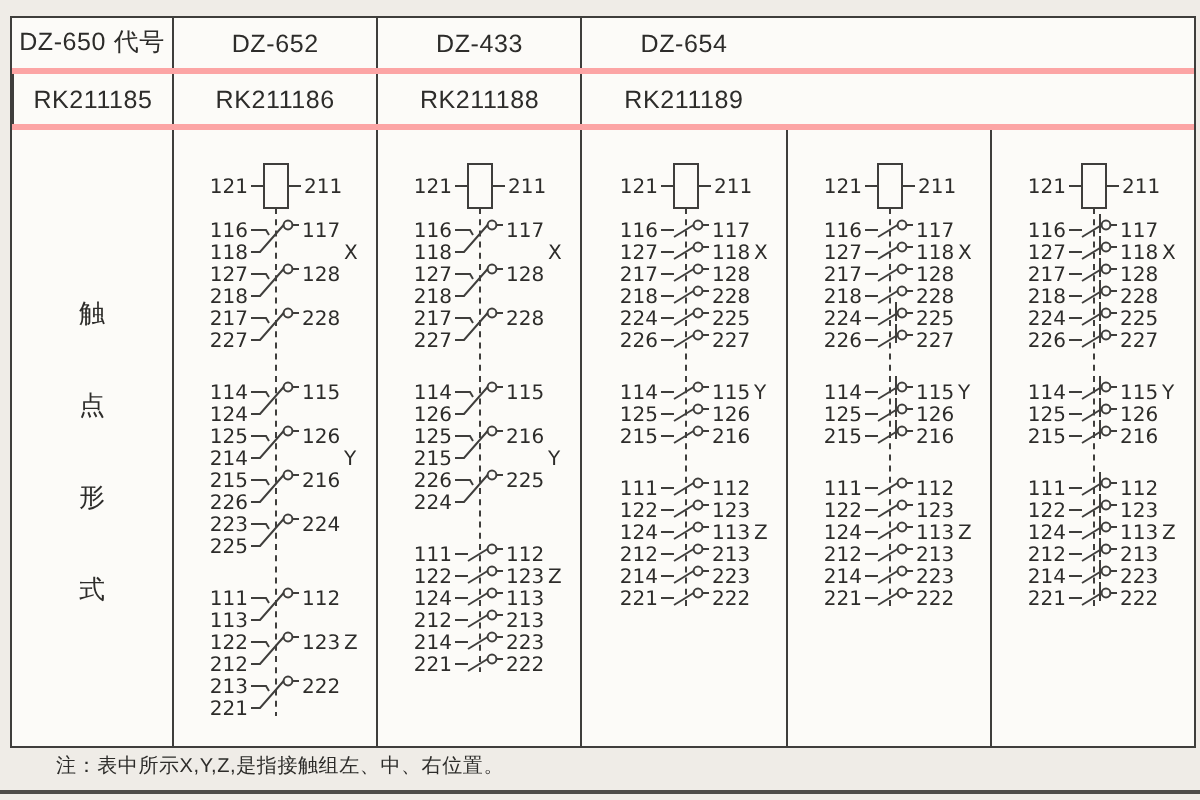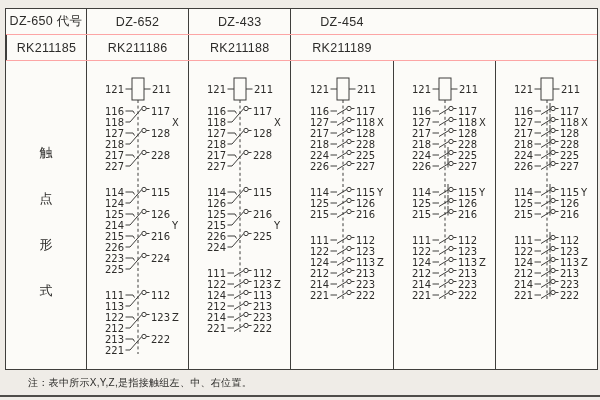--- a/index.html
+++ b/index.html
@@ -7,21 +7,21 @@
     width:600px;height:400px;position:relative;overflow:hidden;
     background:#efece7;
     font-family:"Liberation Sans","DejaVu Sans",sans-serif;
     color:#2d2c2a;
   }
   .table{
     position:absolute;left:5px;top:8px;width:591px;
     border:1px solid #3f3e3c;background:#fcfbf8;
   }
   .row{display:grid;grid-template-columns:80px repeat(5,1fr);}
-  .header-row{height:25px;border-bottom:1px solid #fca5a5;}
+  .header-row{height:25px;border-bottom:3px solid #fca5a5;}
   .header-row .cell{
     display:flex;align-items:center;justify-content:center;
     font-size:12.5px;letter-spacing:.3px;white-space:nowrap;
   }
   .bl{border-left:1px solid #3f3e3c;}
   .body-row{height:308px;}
   .side-cell{
     display:flex;flex-direction:column;align-items:center;justify-content:center;
     gap:28px;font-size:13px;padding-top:14px;
   }
@@ -40,21 +40,21 @@
 <body>
 
 <div class="page">
 
   <div class="table">
 
     <div class="row header-row">
       <div class="cell">DZ-650 代号</div>
       <div class="cell bl">DZ-652</div>
       <div class="cell bl">DZ-433</div>
-      <div class="cell bl">DZ-454</div>
+      <div class="cell bl">DZ-654</div>
     </div>
 
     <div class="row header-row">
       <div class="cell bl">RK211185</div>
       <div class="cell bl">RK211186</div>
       <div class="cell bl">RK211188</div>
       <div class="cell bl">RK211189</div>
     </div>
 
     <div class="row body-row">

